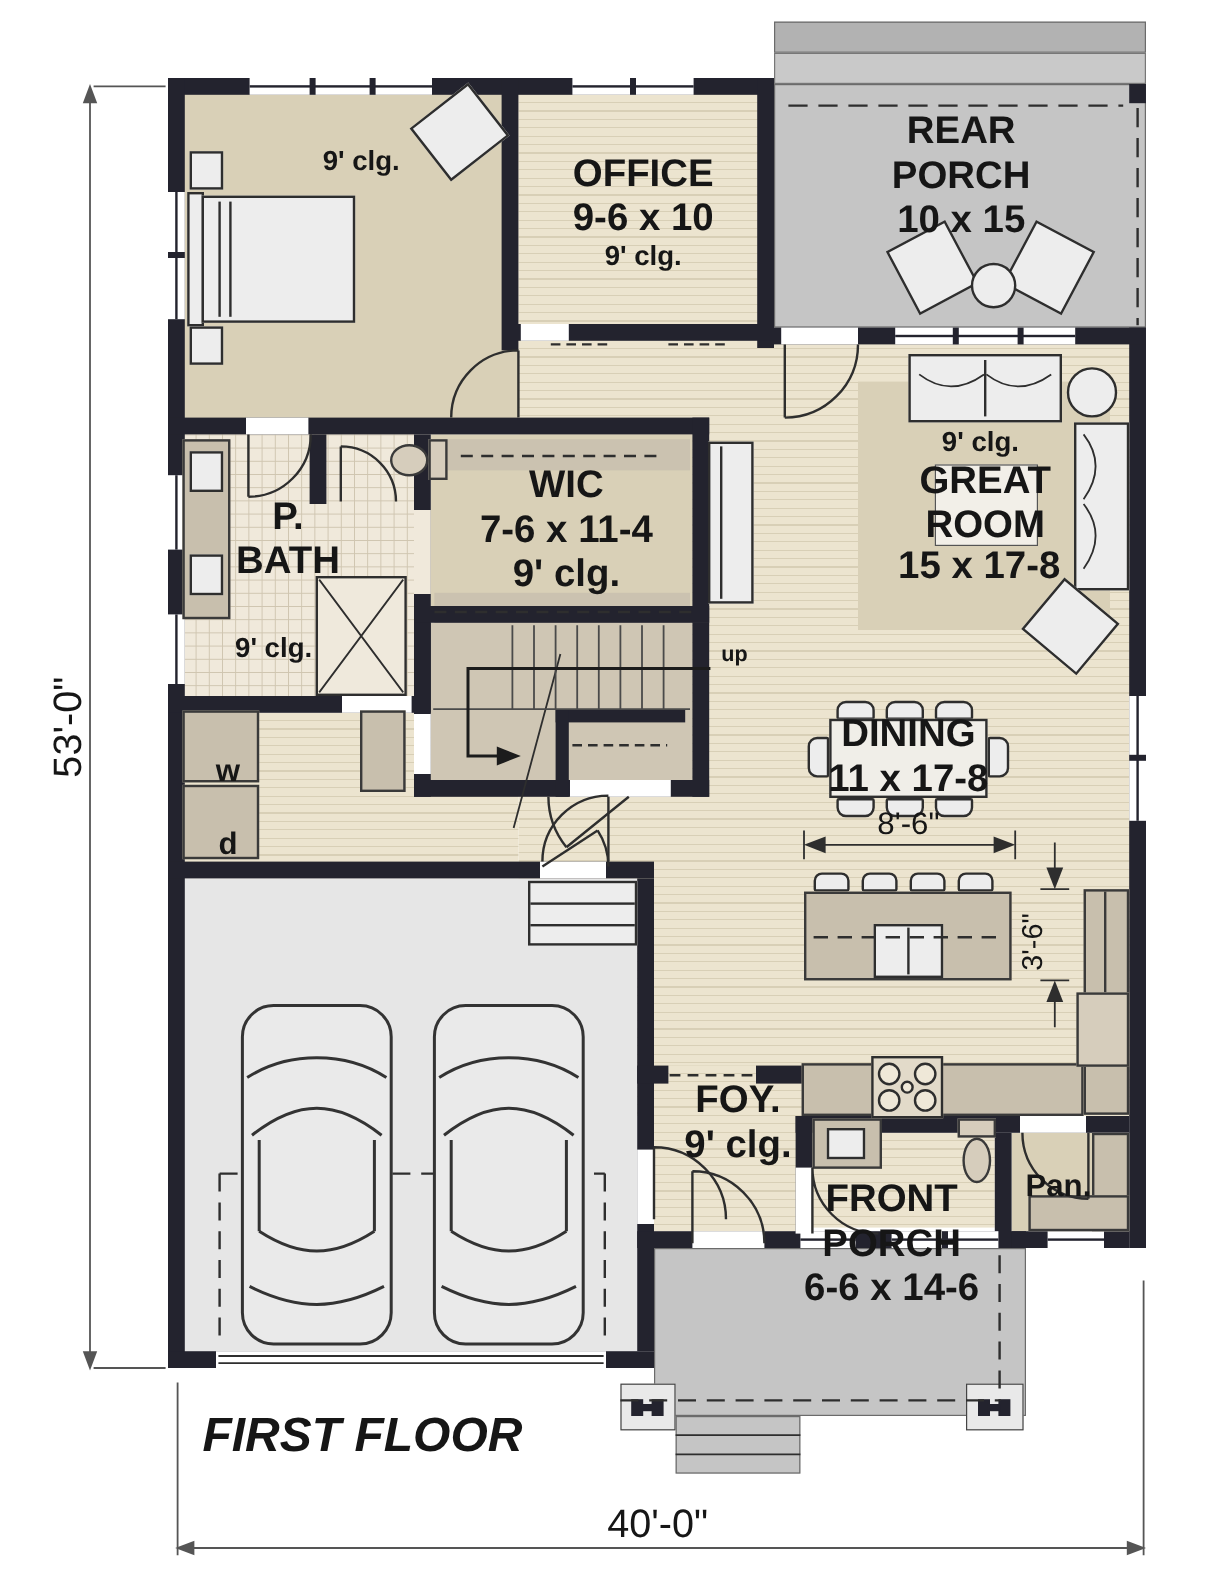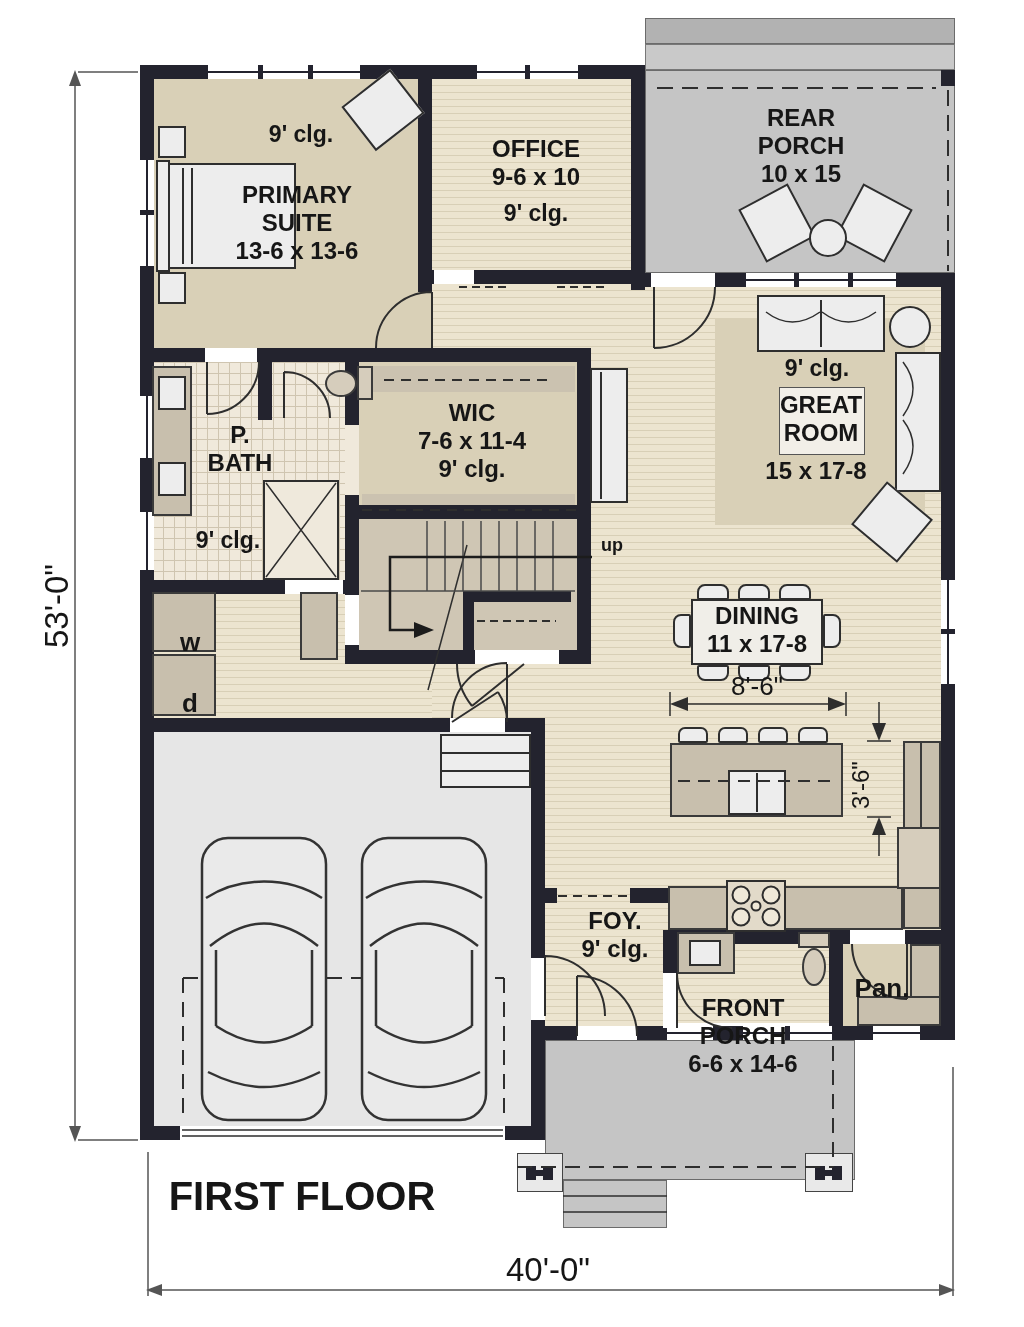--- a/index.html
+++ b/index.html
@@ -20,21 +20,21 @@
   .gap{position:absolute;background:#ffffff;}
   .gaptile{position:absolute;background:#f0e9db;}
   .win{position:absolute;background:#fff;}
   .win-h::after{content:"";position:absolute;left:0;right:0;top:50%;height:2px;margin-top:-1px;background:#23232e;}
   .win-v::after{content:"";position:absolute;top:0;bottom:0;left:50%;width:2px;margin-left:-1px;background:#23232e;}
   .furn{position:absolute;background:#ededed;border:2px solid #2e2e2e;box-sizing:border-box;}
   .taupe{position:absolute;background:#c8bfad;border:2px solid #3a3a3a;box-sizing:border-box;}
   .taupel{position:absolute;background:#d6cdbc;border:2px solid #3a3a3a;box-sizing:border-box;}
   .round{border-radius:50%;}
   .lbl{position:absolute;transform:translate(-50%,-50%);color:#161616;text-align:center;
-       white-space:pre-line;font-weight:700;font-size:24px;line-height:1.16;}
+       white-space:pre-line;font-weight:700;font-size:32px;line-height:1.16;}
   .clg{font-size:23px;}
   .dimtxt{font-weight:400;font-size:26px;}
   .dimbig{font-weight:400;font-size:33px;}
   .rot{transform:translate(-50%,-50%) rotate(-90deg);}
   .title{font-size:40px;}
   .area{font-size:38px;}
   .copy{font-weight:400;font-size:23px;}
   .labelbox{position:absolute;background:#f2efe8;border:1px solid #555;}
   svg.overlay{position:absolute;left:0;top:0;pointer-events:none;}
 </style>
@@ -289,23 +289,20 @@
       <polygon points="146,1290 162,1284 162,1296"></polygon>
       <polygon points="955,1290 939,1284 939,1296"></polygon>
       <polygon points="670,704 688,697 688,711" fill="#2e2e2e"></polygon>
       <polygon points="846,704 828,697 828,711" fill="#2e2e2e"></polygon>
       <polygon points="879,741 872,723 886,723" fill="#2e2e2e"></polygon>
       <polygon points="879,817 872,835 886,835" fill="#2e2e2e"></polygon>
     </g>
   </svg>
 
   <div class="lbl clg" style="left:301px;top:134px;">9' clg.</div>
-  <div class="lbl" style="left:297px;top:223px;">PRIMARY
-SUITE
-13-6 x 13-6</div>
   <div class="lbl" style="left:536px;top:163px;">OFFICE
 9-6 x 10</div>
   <div class="lbl clg" style="left:536px;top:213px;">9' clg.</div>
   <div class="lbl" style="left:801px;top:146px;">REAR
 PORCH
 10 x 15</div>
   <div class="lbl clg" style="left:817px;top:368px;">9' clg.</div>
   <div class="lbl" style="left:821px;top:419px;">GREAT
 ROOM</div>
   <div class="lbl" style="left:816px;top:471px;">15 x 17-8</div>
@@ -321,17 +318,17 @@
   <div class="lbl dimtxt" style="left:757px;top:686px;">8'-6"</div>
   <div class="lbl dimtxt rot" style="left:861px;top:785px;font-size:24px;">3'-6"</div>
   <div class="lbl" style="left:615px;top:935px;">FOY.
 9' clg.</div>
   <div class="lbl" style="left:882px;top:988px;font-size:26px;">Pan.</div>
   <div class="lbl" style="left:190px;top:642px;font-size:26px;">w</div>
   <div class="lbl" style="left:190px;top:703px;font-size:26px;">d</div>
   <div class="lbl" style="left:695px;top:1036px;margin-left:48px;">FRONT
 PORCH
 6-6 x 14-6</div>
-  <div class="lbl title" style="left:302px;top:1196px;">FIRST FLOOR</div>
+  <div class="lbl title" style="left:302px;top:1196px;font-style:italic;">FIRST FLOOR</div>
   <div class="lbl dimbig" style="left:548px;top:1270px;">40'-0"</div>
   <div class="lbl dimbig rot" style="left:57px;top:606px;">53'-0"</div>
 
 </div>
 
 </body></html>

